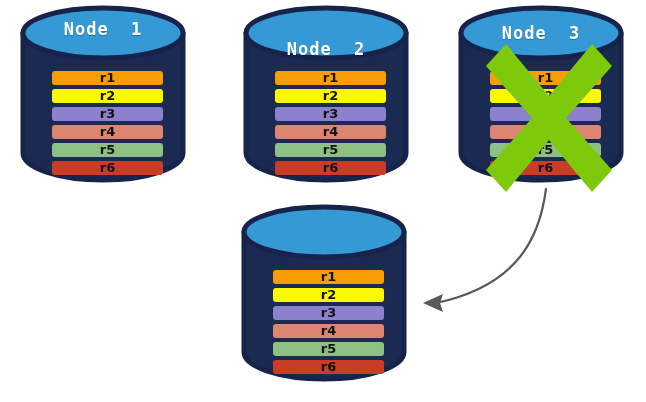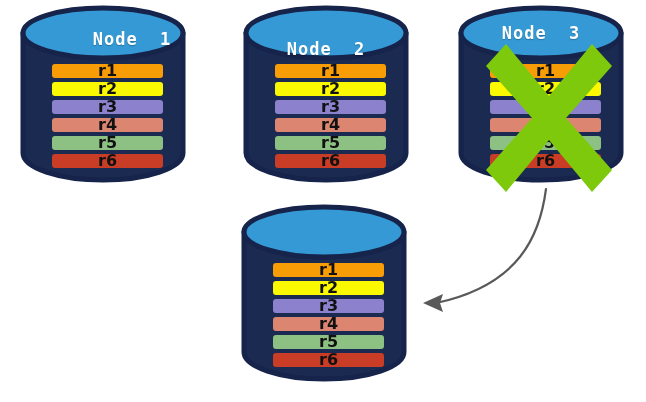--- a/index.html
+++ b/index.html
@@ -52,23 +52,24 @@
 
   .row {
     position: absolute;
     left: 0;
     width: 100%;
     border-radius: 3px;
     box-sizing: border-box;
     text-align: center;
     font-family: "DejaVu Sans", sans-serif;
     font-weight: bold;
-    font-size: 16px;
+    font-size: 13px;
     color: #111111;
     line-height: 14px;
+    margin-top: 7px;
   }
 
   .cross {
     position: absolute;
     pointer-events: none;
   }
 
   .arrow {
     position: absolute;
     left: 0; top: 0;
@@ -81,21 +82,21 @@
 </head>
 <body>
 
 <div id="stage">
 
   <div class="node" style="left:20px; top:8px; width:166px; height:178px;">
     <svg class="node-svg" width="166" height="178" viewBox="0 0 166 178">
       <path d="M3,25 L3,145 A80,27 0 0 0 163,145 L163,25 Z" fill="#1B2A50" stroke="#16234A" stroke-width="5" stroke-linejoin="round"></path>
       <ellipse cx="83" cy="25" rx="80" ry="25" fill="#3499D4" stroke="#16234A" stroke-width="5"></ellipse>
     </svg>
-    <div class="node-title" style="top:21px;padding-left:29px;">Node  1</div>
+    <div class="node-title" style="top:11px;">Node  1</div>
     <div class="rows" style="left:32px; top:56px; width:111px; height:104px;">
         <div class="row" style="top: 0px; height: 14px; background: rgb(249, 157, 6);">r1</div>
         <div class="row" style="top: 18px; height: 14px; background: rgb(251, 249, 0);">r2</div>
         <div class="row" style="top: 36px; height: 14px; background: rgb(140, 129, 205);">r3</div>
         <div class="row" style="top: 54px; height: 14px; background: rgb(220, 133, 113);">r4</div>
         <div class="row" style="top: 72px; height: 14px; background: rgb(140, 193, 131);">r5</div>
         <div class="row" style="top: 90px; height: 14px; background: rgb(201, 60, 38);">r6</div>
       </div>
   </div>
 

